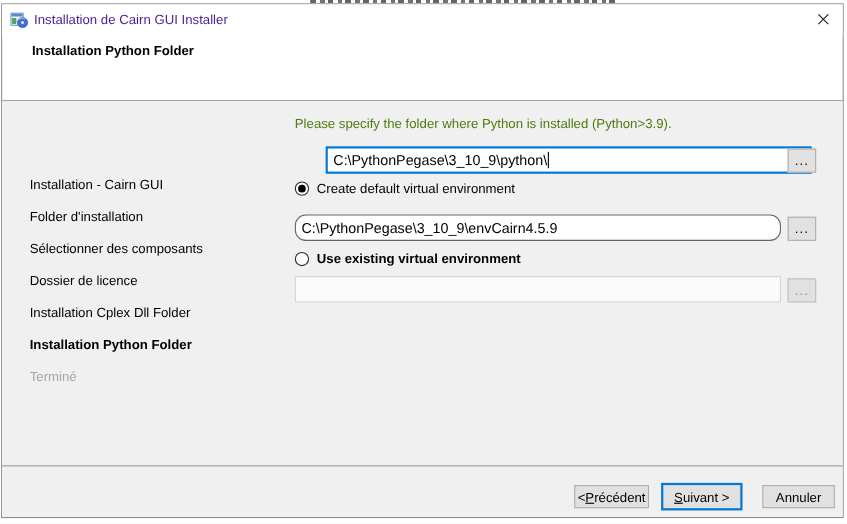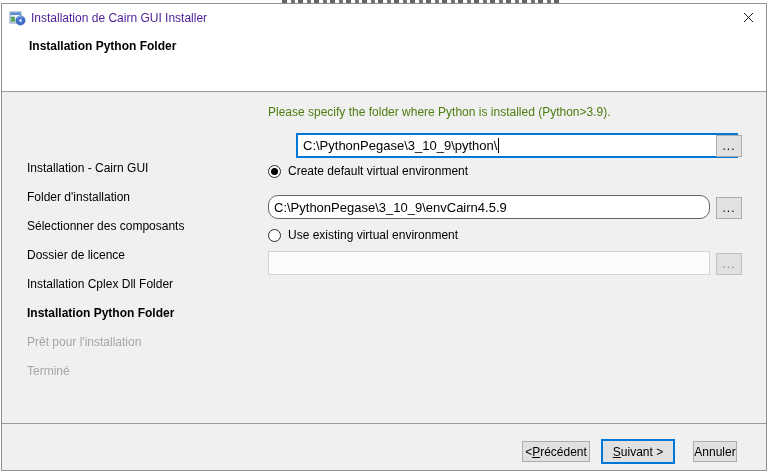--- a/index.html
+++ b/index.html
@@ -61,21 +61,21 @@
 
   
   .footer-divider { position:absolute; left:0; top:419px; width:100%; height:1px; background:#999999; }
   .btn { position:absolute; height:21px; background:#e1e1e1; border:1px solid #adadad;
     font-size:12px; color:#000; display:flex; align-items:center; justify-content:center;
     white-space:nowrap; cursor:default; font-family:"Liberation Sans", sans-serif; }
   .btn.default { border:2px solid #0078d7; height:25px; }
   .btn .u { text-decoration:underline; }
   .btn-back { left:520px; top:437px; width:68px; }
   .btn-next { left:599px; top:435px; width:74px; }
-  .btn-cancel { left:691px; top:437px; width:44px; }
+  .btn-cancel { left:691px; top:437px; width:66px; }
 </style>
 </head>
 <body>
 
 <div class="bg-fragment"></div>
 
 <div class="window">
 
   <div class="titlebar">
     <span class="app-icon">
@@ -102,21 +102,20 @@
 
   <div class="main-bg"></div>
 
   <div class="sidebar">
     <div class="side-item done">Installation - Cairn GUI</div>
     <div class="side-item done">Folder d'installation</div>
     <div class="side-item done">Sélectionner des composants</div>
     <div class="side-item done">Dossier de licence</div>
     <div class="side-item done">Installation Cplex Dll Folder</div>
     <div class="side-item current">Installation Python Folder</div>
-    <div class="side-item pending">Prêt pour l'installation</div>
     <div class="side-item pending">Terminé</div>
   </div>
 
   <div class="instruction">Please specify the folder where Python is installed (Python&gt;3.9).</div>
 
   <div class="field focused" style="top:129px;margin-left:28px;">
     <span>C:\PythonPegase\3_10_9\python\</span>
     <span class="caret"></span>
   </div>
   <div class="browse" style="top:131px;">...</div>
@@ -124,21 +123,21 @@
   <div class="radio-row" style="top:159px;">
     <span class="radio sel"></span>
     <span class="radio-label">Create default virtual environment</span>
   </div>
 
   <div class="field" style="top:191px;border-radius:10px;">
     <span>C:\PythonPegase\3_10_9\envCairn4.5.9</span>
   </div>
   <div class="browse" style="top:193px;">...</div>
 
-  <div class="radio-row" style="top:223px;">
+  <div class="radio-row" style="top:223px;font-weight:bold;">
     <span class="radio"></span>
     <span class="radio-label">Use existing virtual environment</span>
   </div>
 
   <div class="field disabled" style="top:247px;">
     <span></span>
   </div>
   <div class="browse disabled" style="top:249px;">...</div>
 
   <div class="footer-divider"></div>

